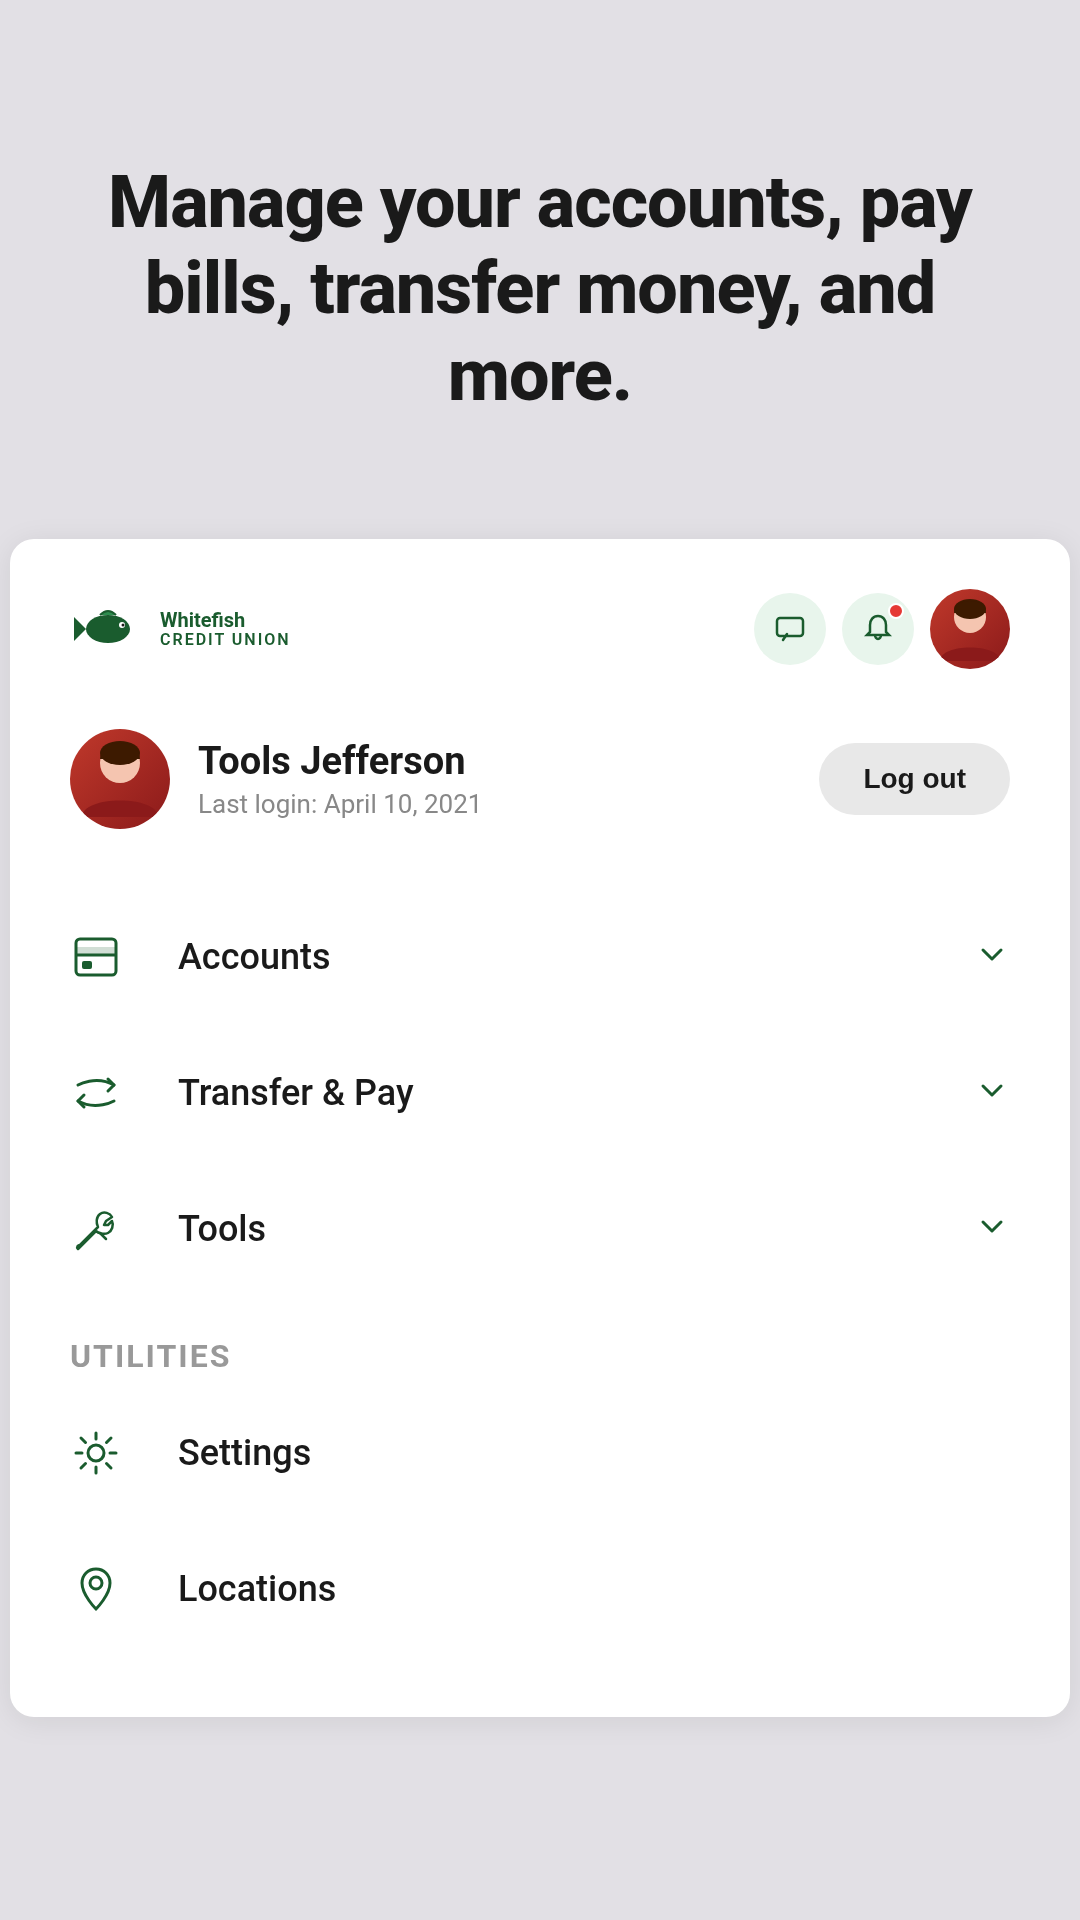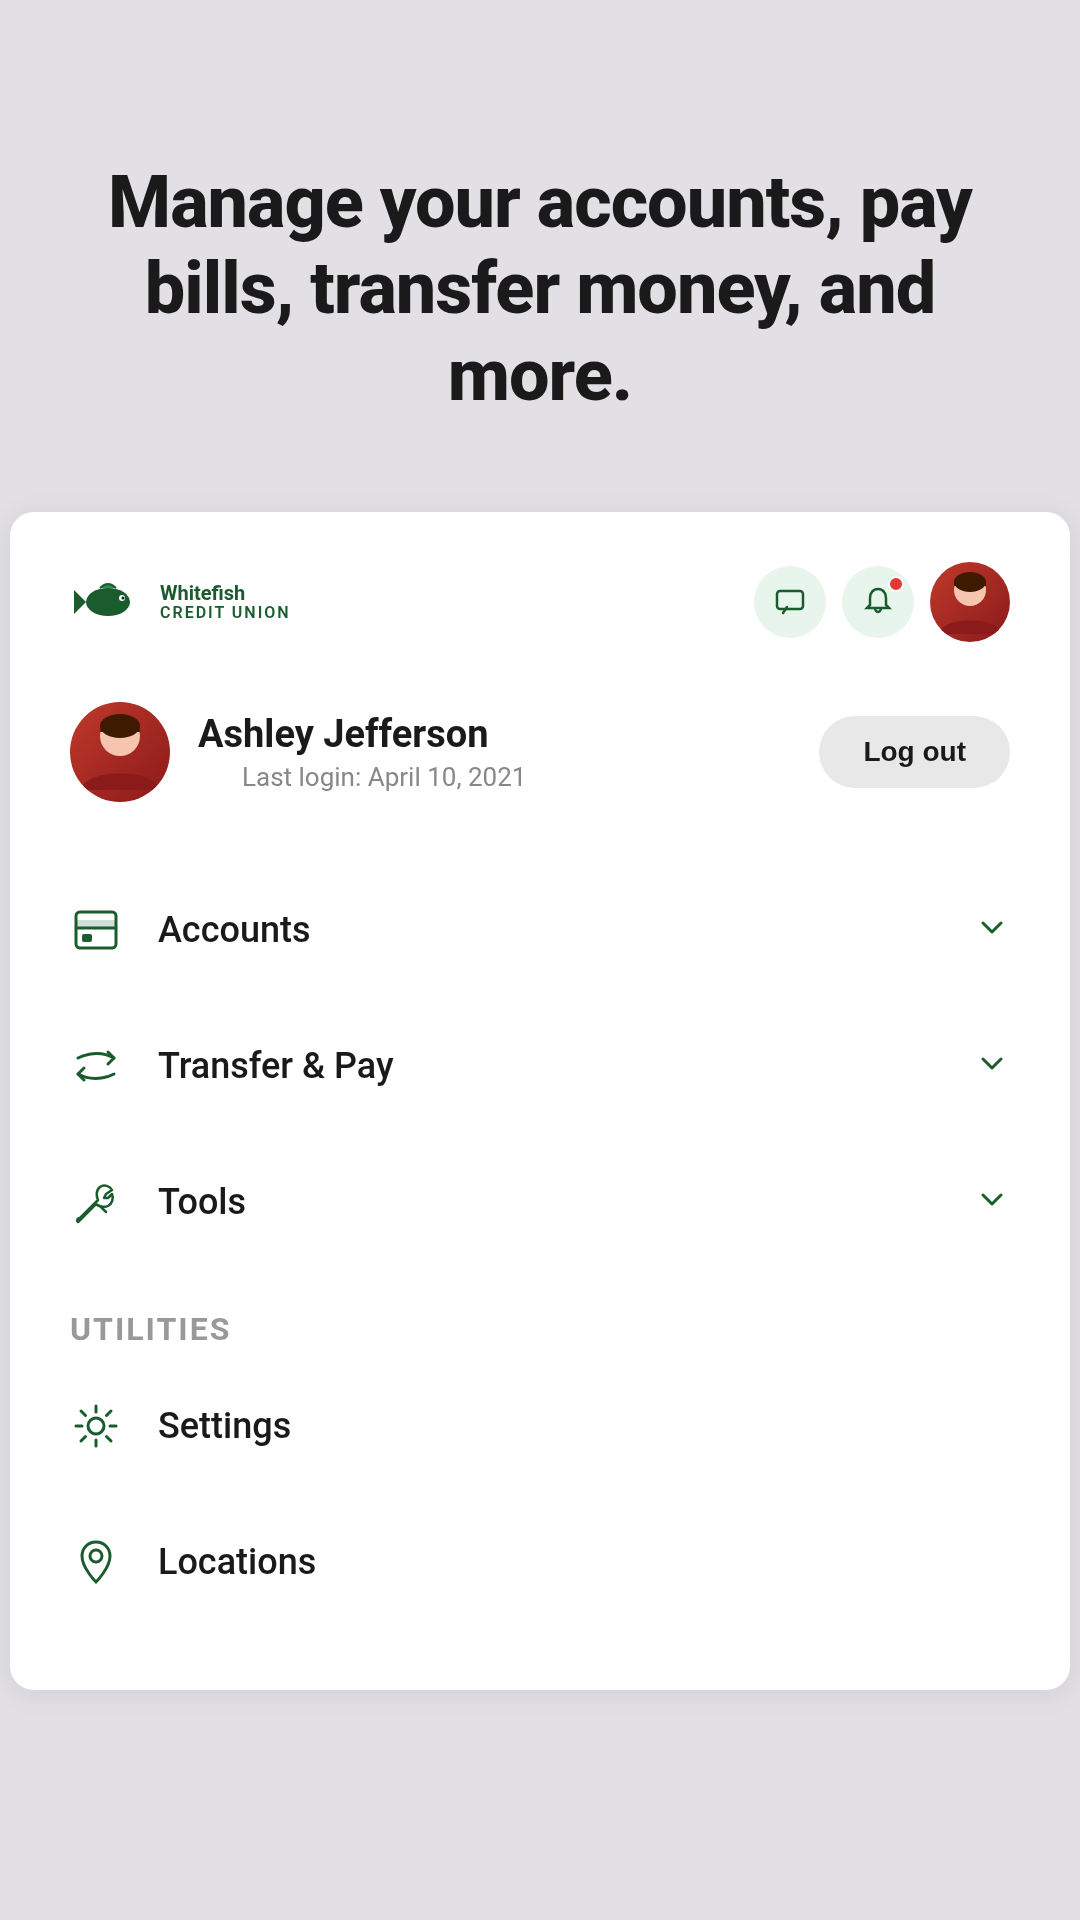--- a/index.html
+++ b/index.html
@@ -14,21 +14,21 @@
       min-height: 1920px;
       background-color: #e2e0e5;
       font-family: -apple-system, BlinkMacSystemFont, 'Segoe UI', Roboto, Helvetica, Arial, sans-serif;
       display: flex;
       flex-direction: column;
       align-items: center;
     }
 
     .hero-section {
       width: 100%;
-      padding: 160px 80px 93px 80px;
+      padding: 160px 80px 120px 80px;
       text-align: center;
     }
 
     .hero-title {
       font-size: 72px;
       font-weight: 800;
       color: #1a1a1a;
       line-height: 1.2;
       letter-spacing: -1px;
     }
@@ -162,21 +162,20 @@
 
     .user-name {
       font-size: 38px;
       font-weight: 700;
       color: #1a1a1a;
     }
 
     .last-login {
       font-size: 26px;
       color: #888888;
-      margin-left: 44px;
     }
 
     .logout-btn {
       background: #e8e8e8;
       border: none;
       border-radius: 50px;
       padding: 20px 44px;
       font-size: 28px;
       font-weight: 600;
       color: #1a1a1a;
@@ -184,21 +183,21 @@
     }
 
     
     .menu-list {
       padding: 10px 0;
     }
 
     .menu-item {
       display: flex;
       align-items: center;
-      gap: 36px;
+      gap: 56px;
       padding: 42px 60px;
       cursor: pointer;
     }
 
     .menu-icon {
       width: 52px;
       height: 52px;
       display: flex;
       align-items: center;
       justify-content: center;
@@ -309,21 +308,21 @@
     <div class="user-info-left">
       <div class="user-avatar-large">
         <svg viewBox="0 0 100 100" xmlns="http://www.w3.org/2000/svg" class="person-silhouette">
           <circle cx="50" cy="34" r="20" fill="#f5c5b0"></circle>
           <path d="M12 88 C12 66 88 66 88 88" fill="#8b1a1a"></path>
           <ellipse cx="50" cy="24" rx="20" ry="12" fill="#3d1a00"></ellipse>
           <path d="M30 30 C30 20 38 14 50 14 C62 14 70 20 70 30" fill="#3d1a00"></path>
         </svg>
       </div>
       <div class="user-details">
-        <span class="user-name">Ashley Jefferson</span>
+        <span class="user-name">Tools Jefferson</span>
         <span class="last-login">Last login: April 10, 2021</span>
       </div>
     </div>
     <button class="logout-btn">Log out</button>
   </div>
 
   <div class="menu-list">
 
     <div class="menu-item">
       <div class="menu-icon">

